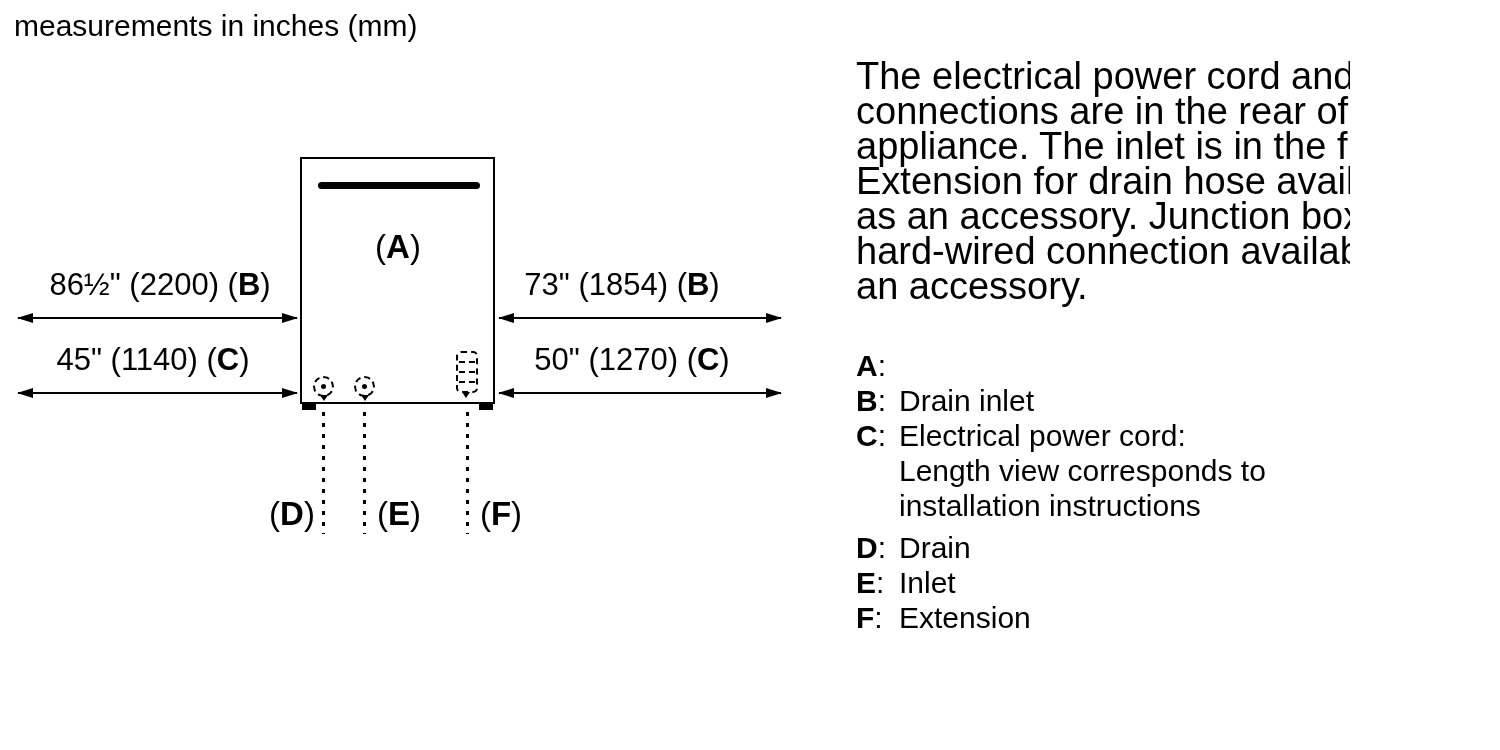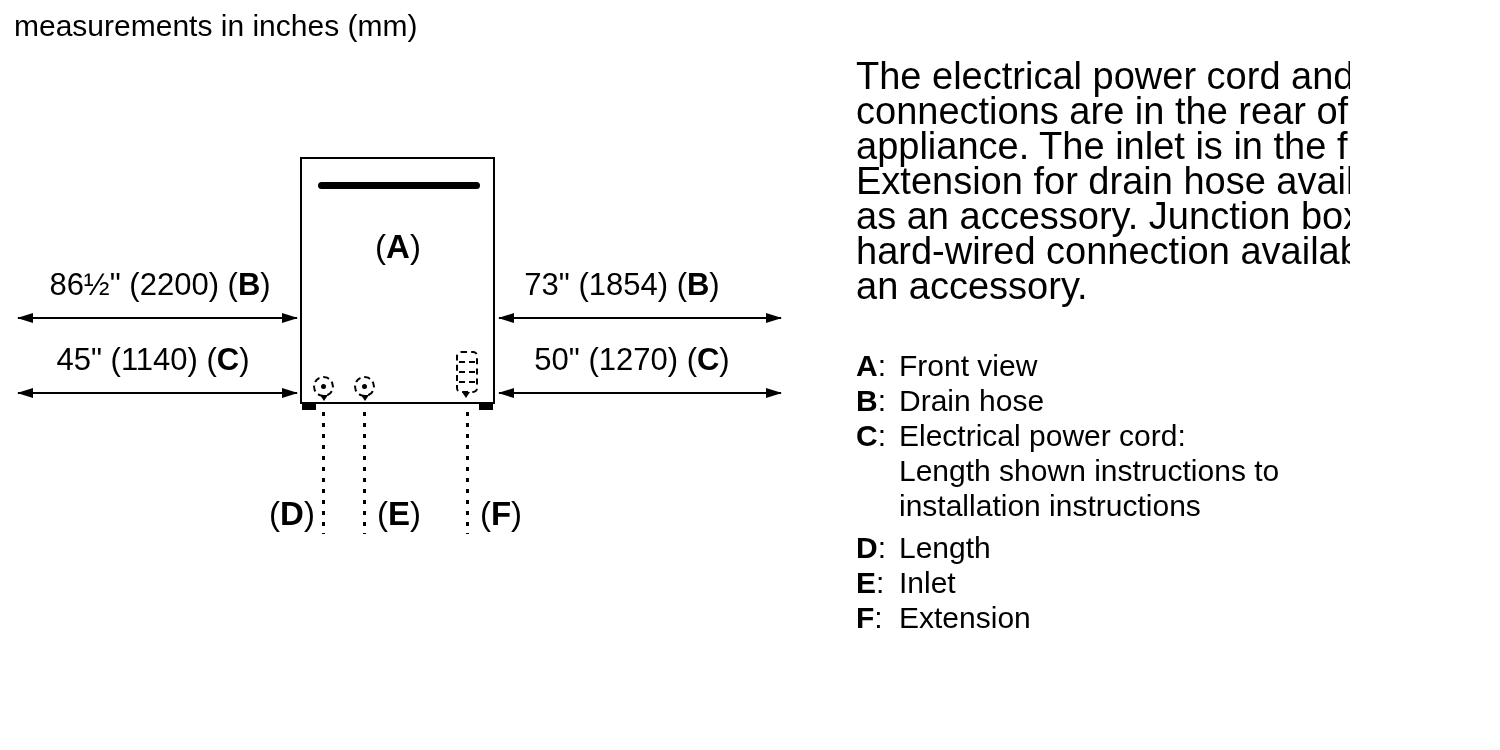--- a/index.html
+++ b/index.html
@@ -98,35 +98,34 @@
 connections are in the rear of the
 appliance. The inlet is in the front.
 Extension for drain hose available
 as an accessory. Junction box for
 hard-wired connection available as
 an accessory.</div>
 
   <div class="legend">
     <div class="lrow">
       <span class="lkey"><span class="bk">A</span><span>:</span></span>
-      <span class="ltext">Front view</span>
     </div>
     <div class="lrow">
       <span class="lkey"><span class="bk">B</span><span>:</span></span>
-      <span class="ltext">Drain hose</span>
+      <span class="ltext">Drain inlet</span>
     </div>
     <div class="lrow">
       <span class="lkey"><span class="bk">C</span><span>:</span></span>
       <span class="ltext">Electrical power cord:
-Length shown instructions to
+Length view corresponds to
 installation instructions</span>
     </div>
     <div class="lrow gap">
       <span class="lkey"><span class="bk">D</span><span>:</span></span>
-      <span class="ltext">Length</span>
+      <span class="ltext">Drain</span>
     </div>
     <div class="lrow">
       <span class="lkey"><span class="bk">E</span><span>:</span></span>
       <span class="ltext">Inlet</span>
     </div>
     <div class="lrow">
       <span class="lkey"><span class="bk">F</span><span>:</span></span>
       <span class="ltext">Extension</span>
     </div>
   </div>

